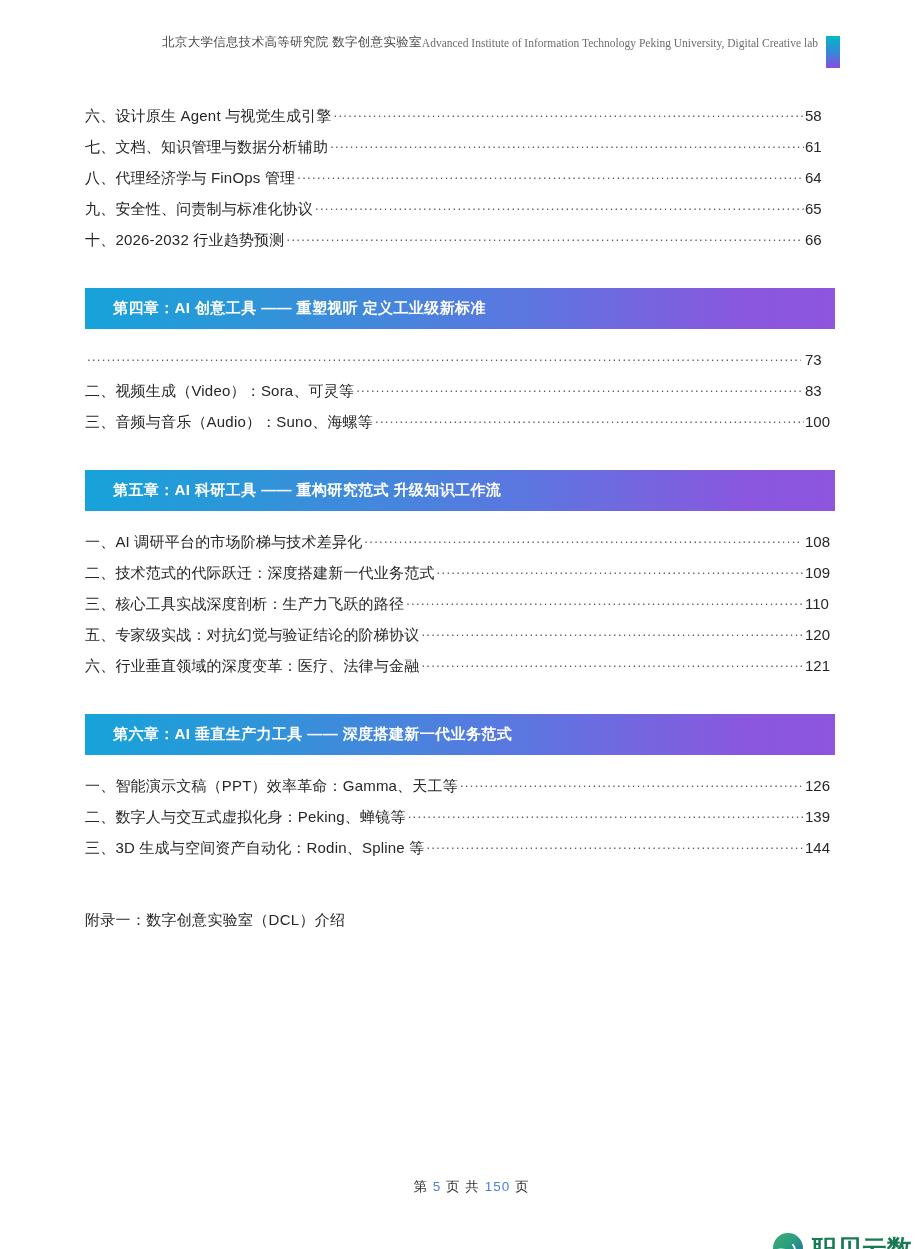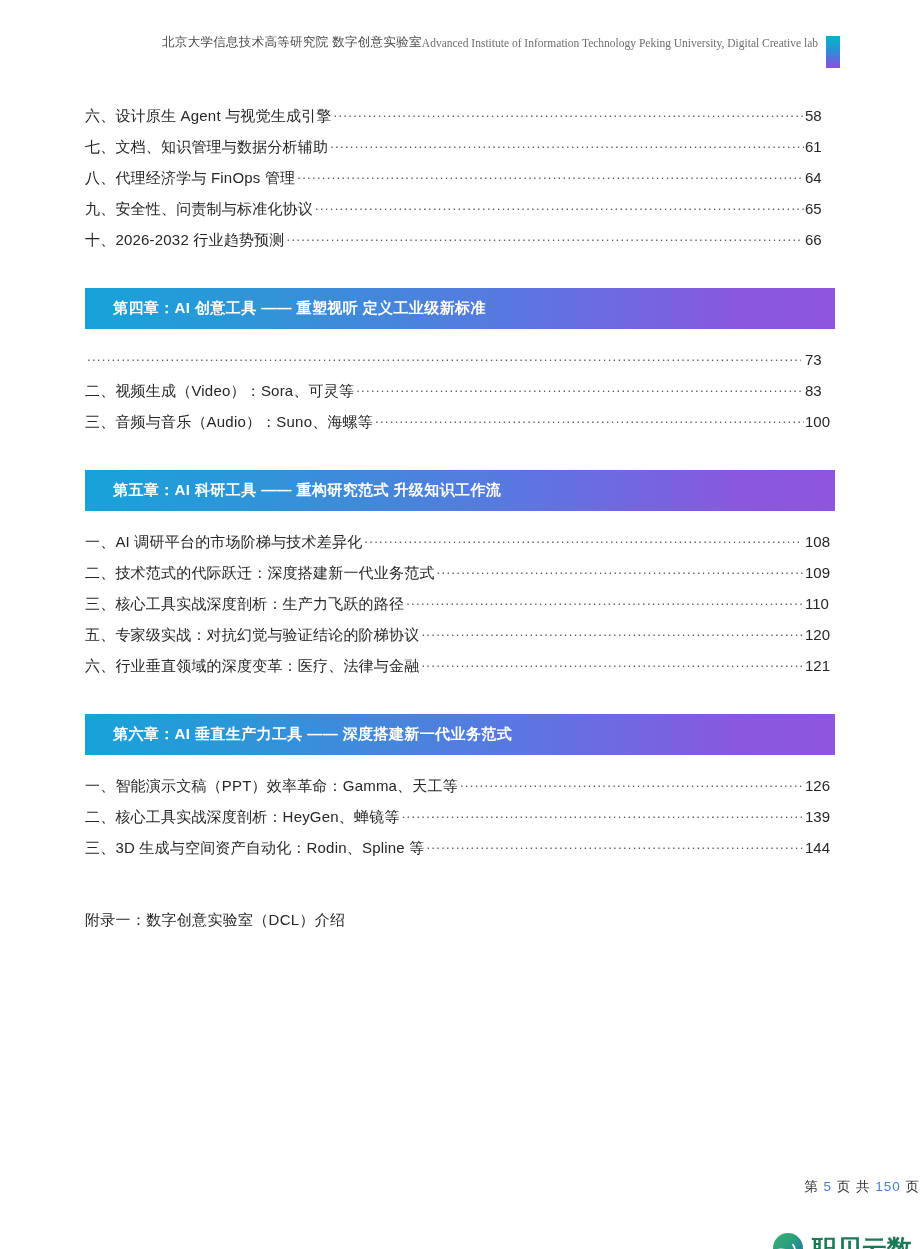--- a/index.html
+++ b/index.html
@@ -133,21 +133,21 @@
     color: #262626;
     letter-spacing: 0.3px;
   }
 
   
   .page-footer {
     position: absolute;
     left: 0;
     right: 0;
     top: 1178px;
-    text-align: right;
+    text-align: center;
     font-size: 13.5px;
     color: #333333;
     letter-spacing: 1px;
     margin-left: 23px;
   }
   .page-footer .num {
     color: #4a7fd4;
   }
 
   
@@ -272,21 +272,21 @@
   <div class="chapter-banner">第六章：AI 垂直生产力工具 ——  深度搭建新一代业务范式</div>
   <div class="spacer-after-banner"></div>
 
   <div class="toc-group">
     <div class="toc-row">
       <span class="toc-label">一、智能演示文稿（PPT）效率革命：Gamma、天工等</span>
       <span class="toc-dots"></span>
       <span class="toc-page">126</span>
     </div>
     <div class="toc-row">
-      <span class="toc-label">二、核心工具实战深度剖析：HeyGen、蝉镜等</span>
+      <span class="toc-label">二、数字人与交互式虚拟化身：Peking、蝉镜等</span>
       <span class="toc-dots"></span>
       <span class="toc-page">139</span>
     </div>
     <div class="toc-row">
       <span class="toc-label">三、3D 生成与空间资产自动化：Rodin、Spline 等</span>
       <span class="toc-dots"></span>
       <span class="toc-page">144</span>
     </div>
   </div>
 

